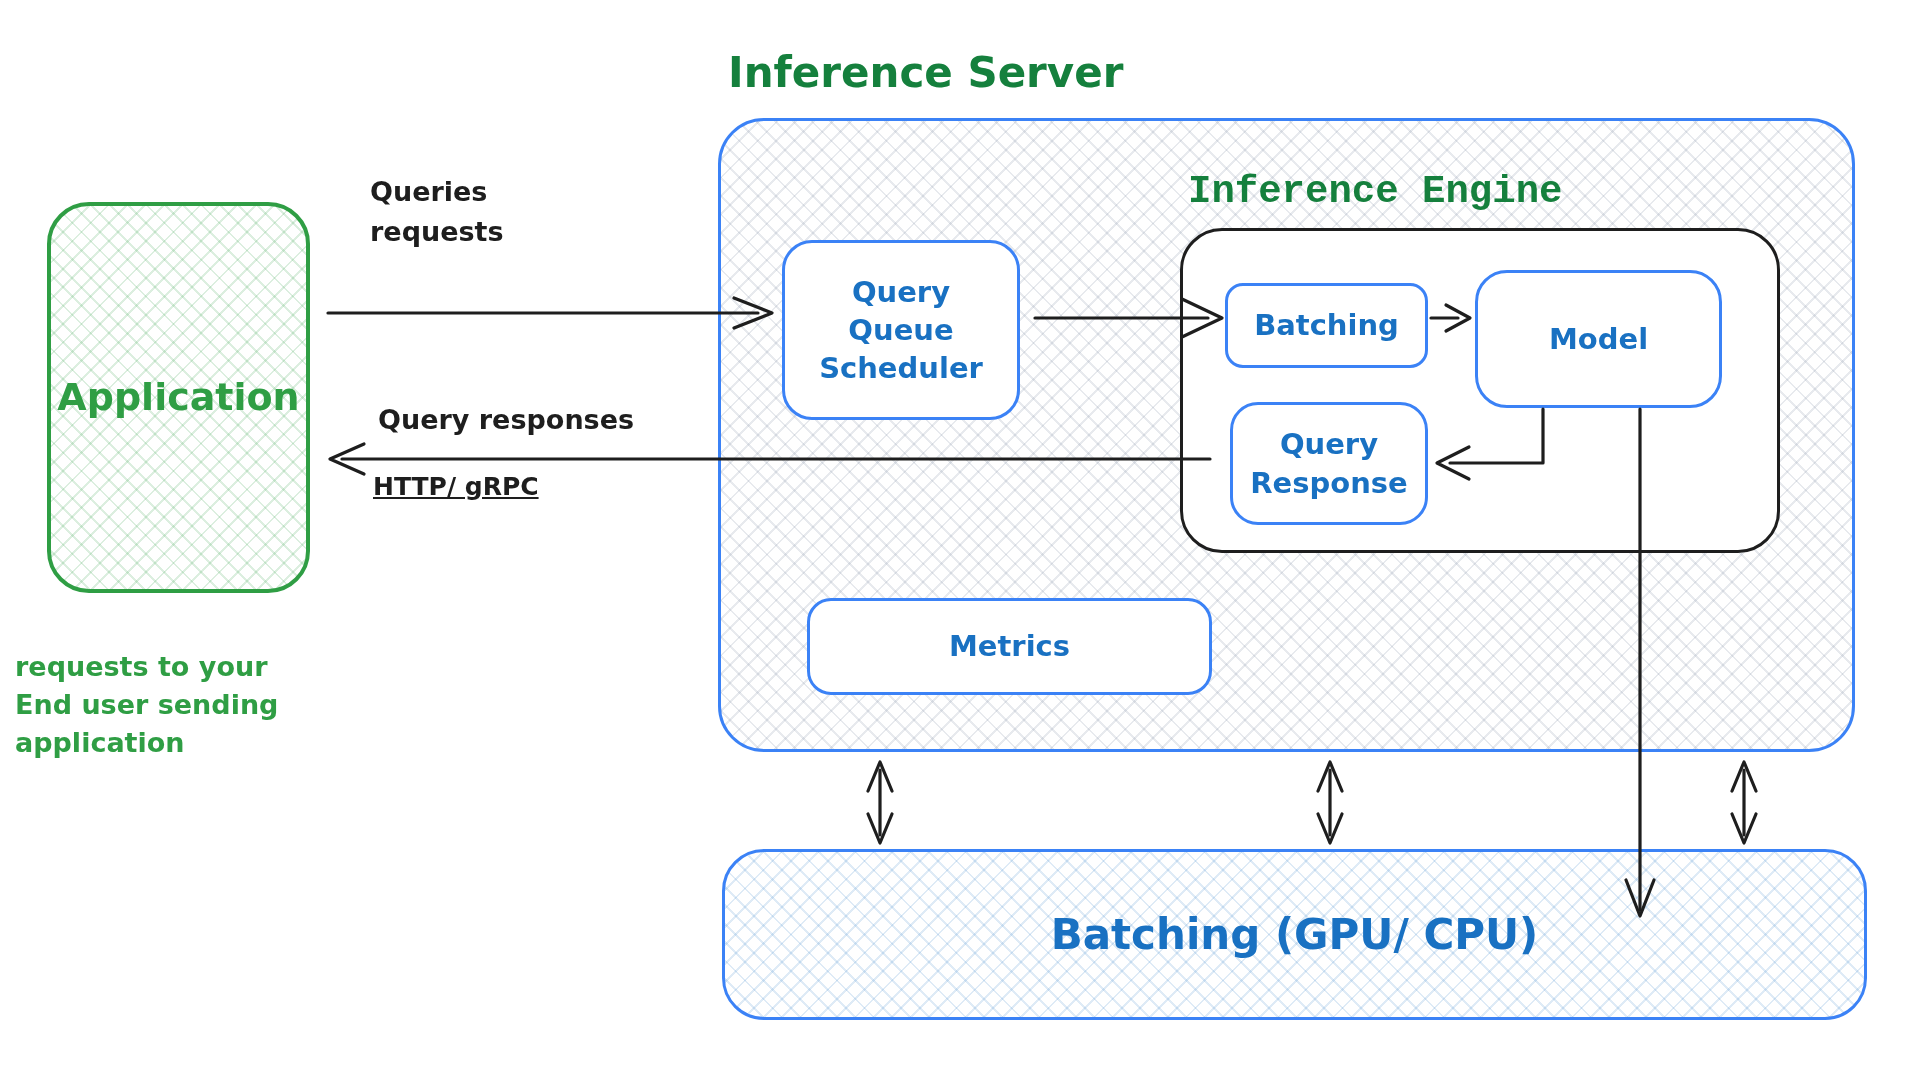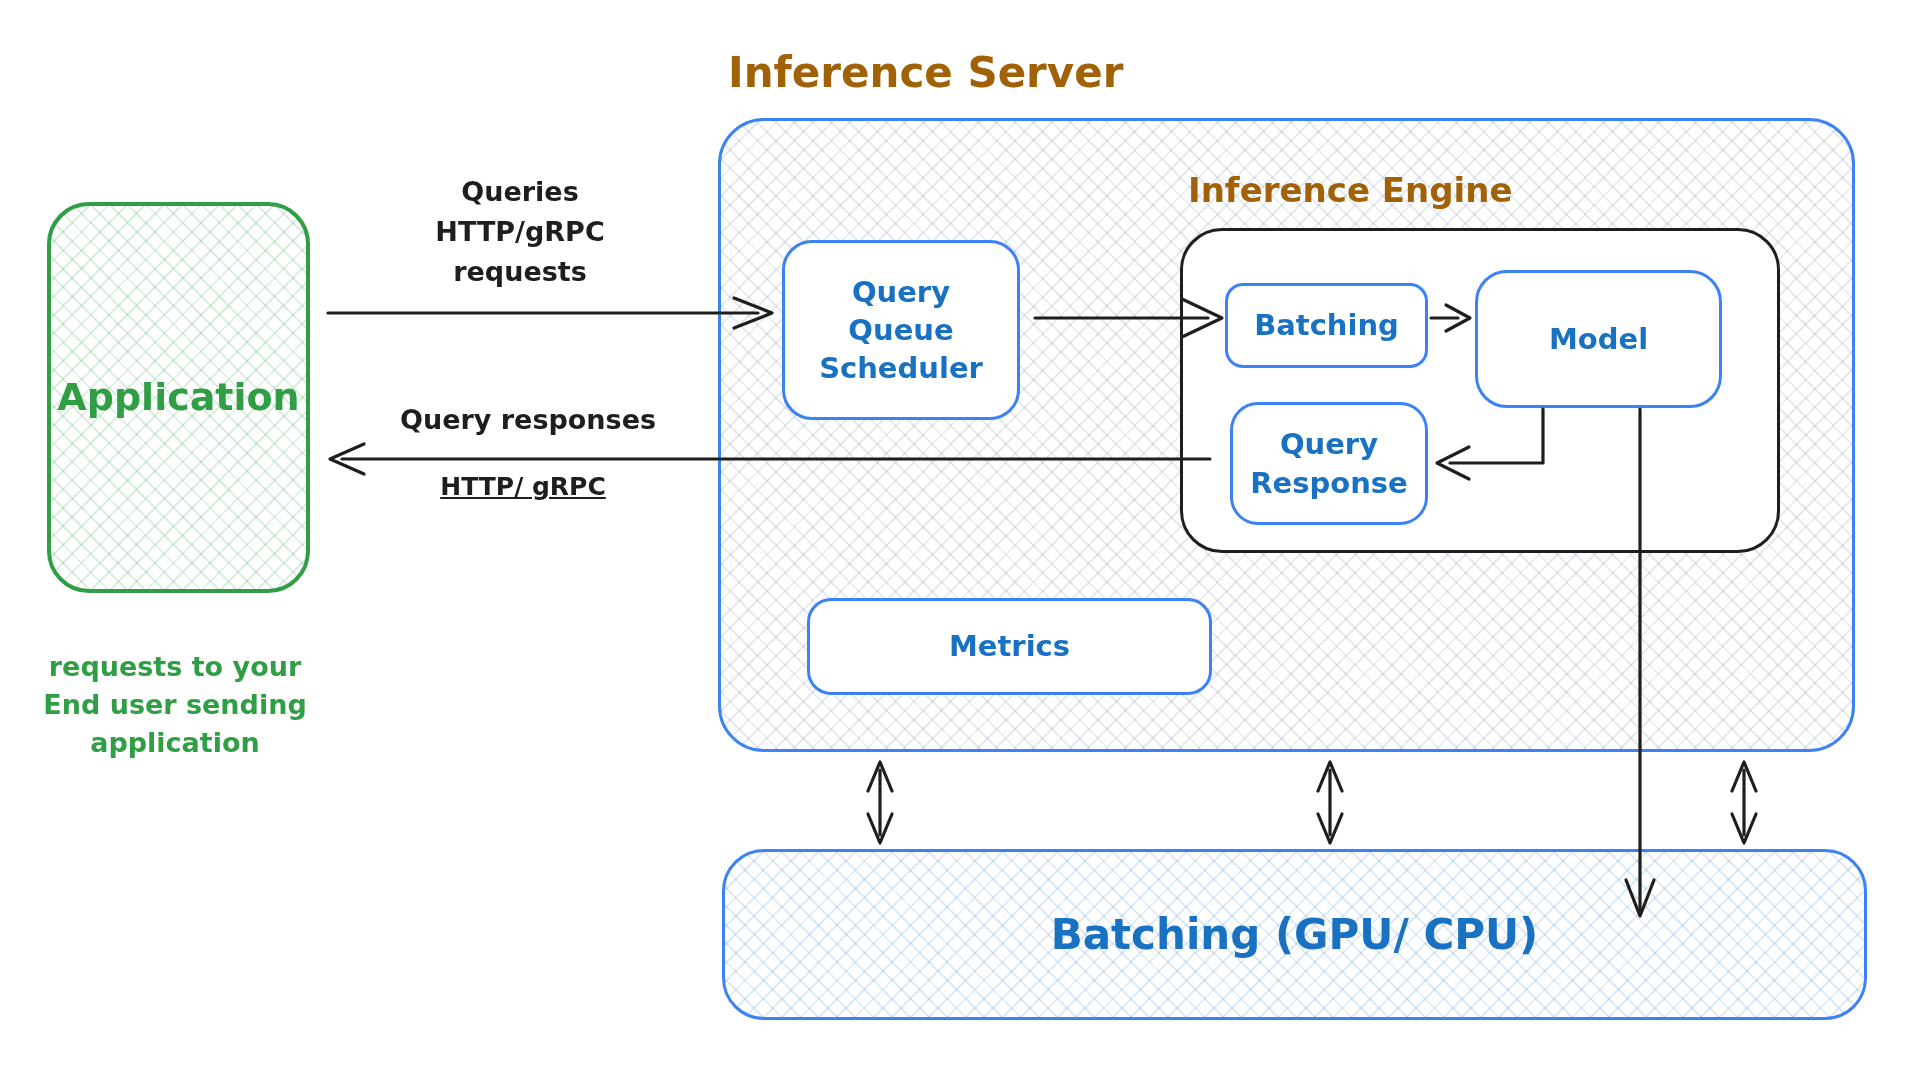--- a/index.html
+++ b/index.html
@@ -29,63 +29,62 @@
     background-image:
       repeating-linear-gradient(45deg, rgba(110,125,150,0.16) 0 2px, transparent 2px 13px),
       repeating-linear-gradient(135deg, rgba(110,125,150,0.16) 0 2px, transparent 2px 13px);
   }
   .hatch-blue{
     background-color:#ffffff;
     background-image:
       repeating-linear-gradient(45deg, rgba(25,113,194,0.14) 0 2px, transparent 2px 13px),
       repeating-linear-gradient(135deg, rgba(25,113,194,0.14) 0 2px, transparent 2px 13px);
   }
-  .title{position:absolute;font-weight:600;color:#a16207;white-space:nowrap;}
+  .title{position:absolute;font-weight:600;color:#15803d;white-space:nowrap;}
   .node-label{font-weight:600;line-height:1.32;}
-  .caption{position:absolute;font-weight:600;text-align:center;}
+  .caption{position:absolute;font-weight:600;}
   svg.arrows{position:absolute;left:0;top:0;width:1920px;height:1079px;pointer-events:none;}
   svg.arrows path{fill:none;stroke:#1e1e1e;stroke-width:3.2;stroke-linecap:round;stroke-linejoin:round;}
 </style>
 </head>
 <body>
 
 <div class="canvas">
 
   <div class="node green-border hatch-green" style="left:47px;top:202px;width:263px;height:391px;border-radius:42px;">
     <div class="node-label green-text" style="font-size:38px;">Application</div>
   </div>
 
   <div class="caption green-text" style="left:15px;top:648px;width:320px;font-size:27px;line-height:38px;">
     <div>requests to your</div>
     <div>End user sending</div>
     <div>application</div>
   </div>
 
   <div class="caption black-text" style="left:370px;top:172px;width:300px;font-size:27px;line-height:40px;">
     <div>Queries</div>
-    <div>HTTP/gRPC</div>
     <div>requests</div>
   </div>
 
   <div class="caption black-text" style="left:378px;top:404px;width:300px;font-size:27px;">Query responses</div>
   <div class="caption black-text" style="left:373px;top:472px;width:300px;font-size:25px;text-decoration:underline;">HTTP/ gRPC</div>
 
   <div class="title" style="left:728px;top:48px;font-size:42px;">Inference Server</div>
 
   <div class="node blue-border hatch-gray" style="left:718px;top:118px;width:1137px;height:634px;border-radius:46px;"></div>
 
   <div class="node blue-border" style="left:782px;top:240px;width:238px;height:180px;border-radius:30px;">
     <div class="node-label blue-text" style="font-size:29px;">
       <div>Query</div>
       <div>Queue</div>
       <div>Scheduler</div>
     </div>
   </div>
 
-  <div class="title" style="left:1188px;top:170px;font-size:34px;">Inference Engine</div>
+  <div class="title" style="left:1188px;top:170px;font-size:39px;font-family:Liberation Mono, monospace;">Inference Engine</div>
 
   <div class="node black-border" style="left:1180px;top:228px;width:600px;height:325px;border-radius:42px;background:#ffffff;"></div>
 
   <div class="node blue-border" style="left:1225px;top:283px;width:203px;height:85px;border-radius:18px;">
     <div class="node-label blue-text" style="font-size:29px;">Batching</div>
   </div>
 
   <div class="node blue-border" style="left:1475px;top:270px;width:247px;height:138px;border-radius:32px;justify-content:center;">
     <div class="node-label blue-text" style="font-size:29px;">Model</div>
   </div>

